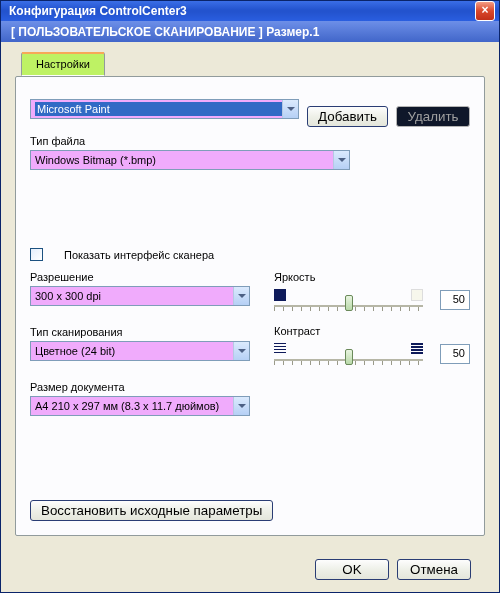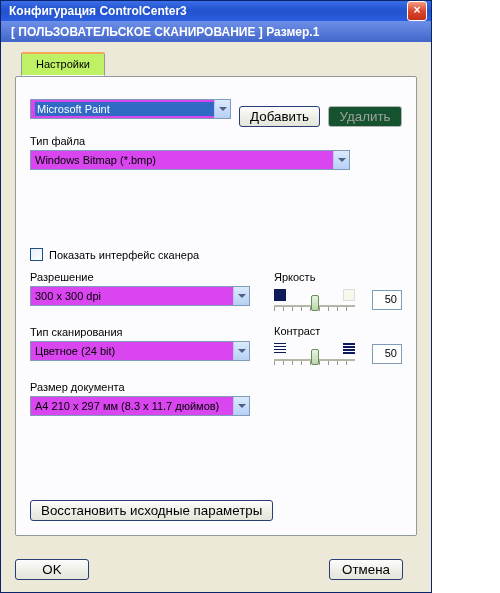--- a/index.html
+++ b/index.html
@@ -3,21 +3,21 @@
 <meta charset="utf-8">
 <style>
   * { box-sizing: border-box; }
   body {
     margin: 0;
     font-family: "Tahoma", sans-serif;
     font-size: 11px;
     background: #fff;
   }
   .window {
-    width: 432px;
+    width: 500px;
     height: 593px;
     border: 1px solid #0a246a;
     background: #ece9d8;
     display: flex;
     flex-direction: column;
   }
   .titlebar {
     height: 25px;
     background: linear-gradient(to bottom, #3a6ee7 0%, #2353ce 45%, #2353ce 55%, #2a5ee0 100%);
     color: #fff;
@@ -104,21 +104,21 @@
   }
   .row-top {
     display: flex;
     align-items: center;
     gap: 8px;
     margin-bottom: 8px;
   }
   .select {
     height: 20px;
     border: 1px solid #7f9db9;
-    background: #d946ef;
+    background: #f0abfc;
     display: flex;
     align-items: center;
     padding: 0 0 0 4px;
     position: relative;
     cursor: pointer;
   }
   .select.highlight .select-text {
     background: #316ac5;
     color: #fff;
     flex:1;
@@ -149,27 +149,27 @@
     background: linear-gradient(to bottom, #fdfdfd, #eef0e8 50%, #e4e6db);
     cursor: pointer;
     text-align: center;
     line-height: 19px;
     color: #000;
     margin-top: 15px;
   }
   .btn:disabled, .btn.disabled {
     color: #a0a0a0;
     border-color: #b5b5b5;
-    background: #14532d;
+    background: #0f172a;
     cursor: default;
   }
   .checkbox-row {
     display: flex;
     align-items: center;
-    gap: 6px;
+    gap: 21px;
     margin: 78px 0 10px 0;
   }
   .cb {
     width: 13px;
     height: 13px;
     border: 1px solid #1c5180;
     background: linear-gradient(to bottom right, #e4eefc, #ffffff);
     cursor: pointer;
   }
   .cols {
@@ -238,21 +238,21 @@
     text-align: right;
     padding: 2px 4px 0 0;
   }
   .restore-row {
     position: absolute;
     left: 14px;
     bottom: 14px;
   }
   .footer {
     display: flex;
-    justify-content: space-between;
+    justify-content: flex-end;
     gap: 8px;
     padding: 8px 14px 0 0;
   }
 </style>
 </head>
 <body>
 
 <div class="window">
 
   <div class="titlebar">

